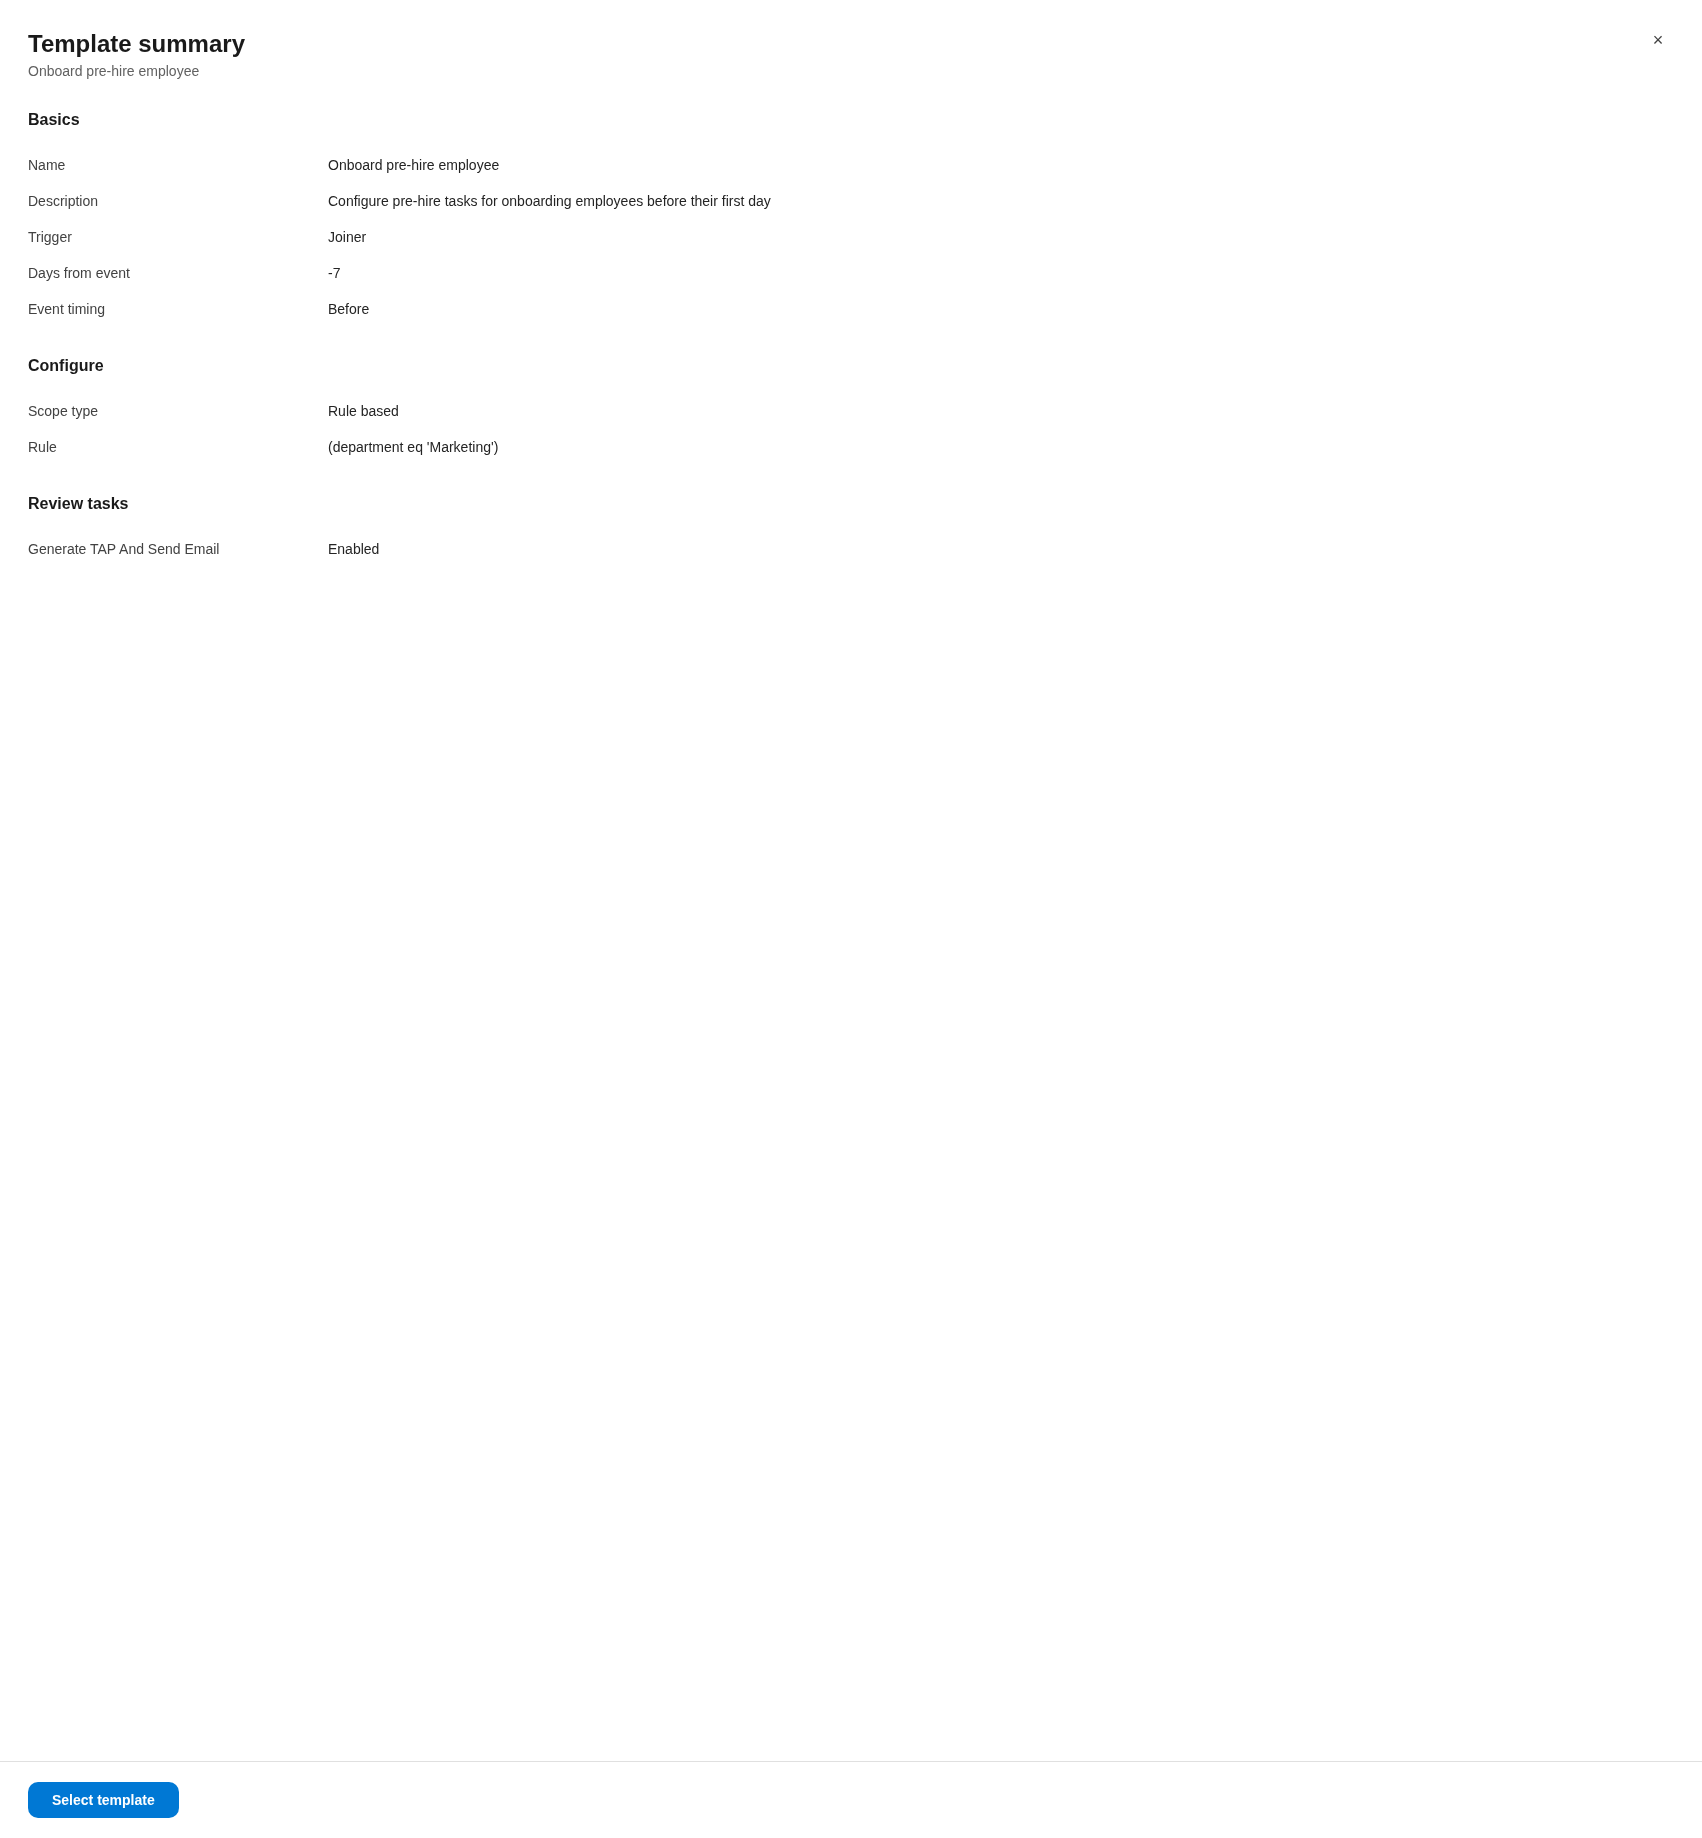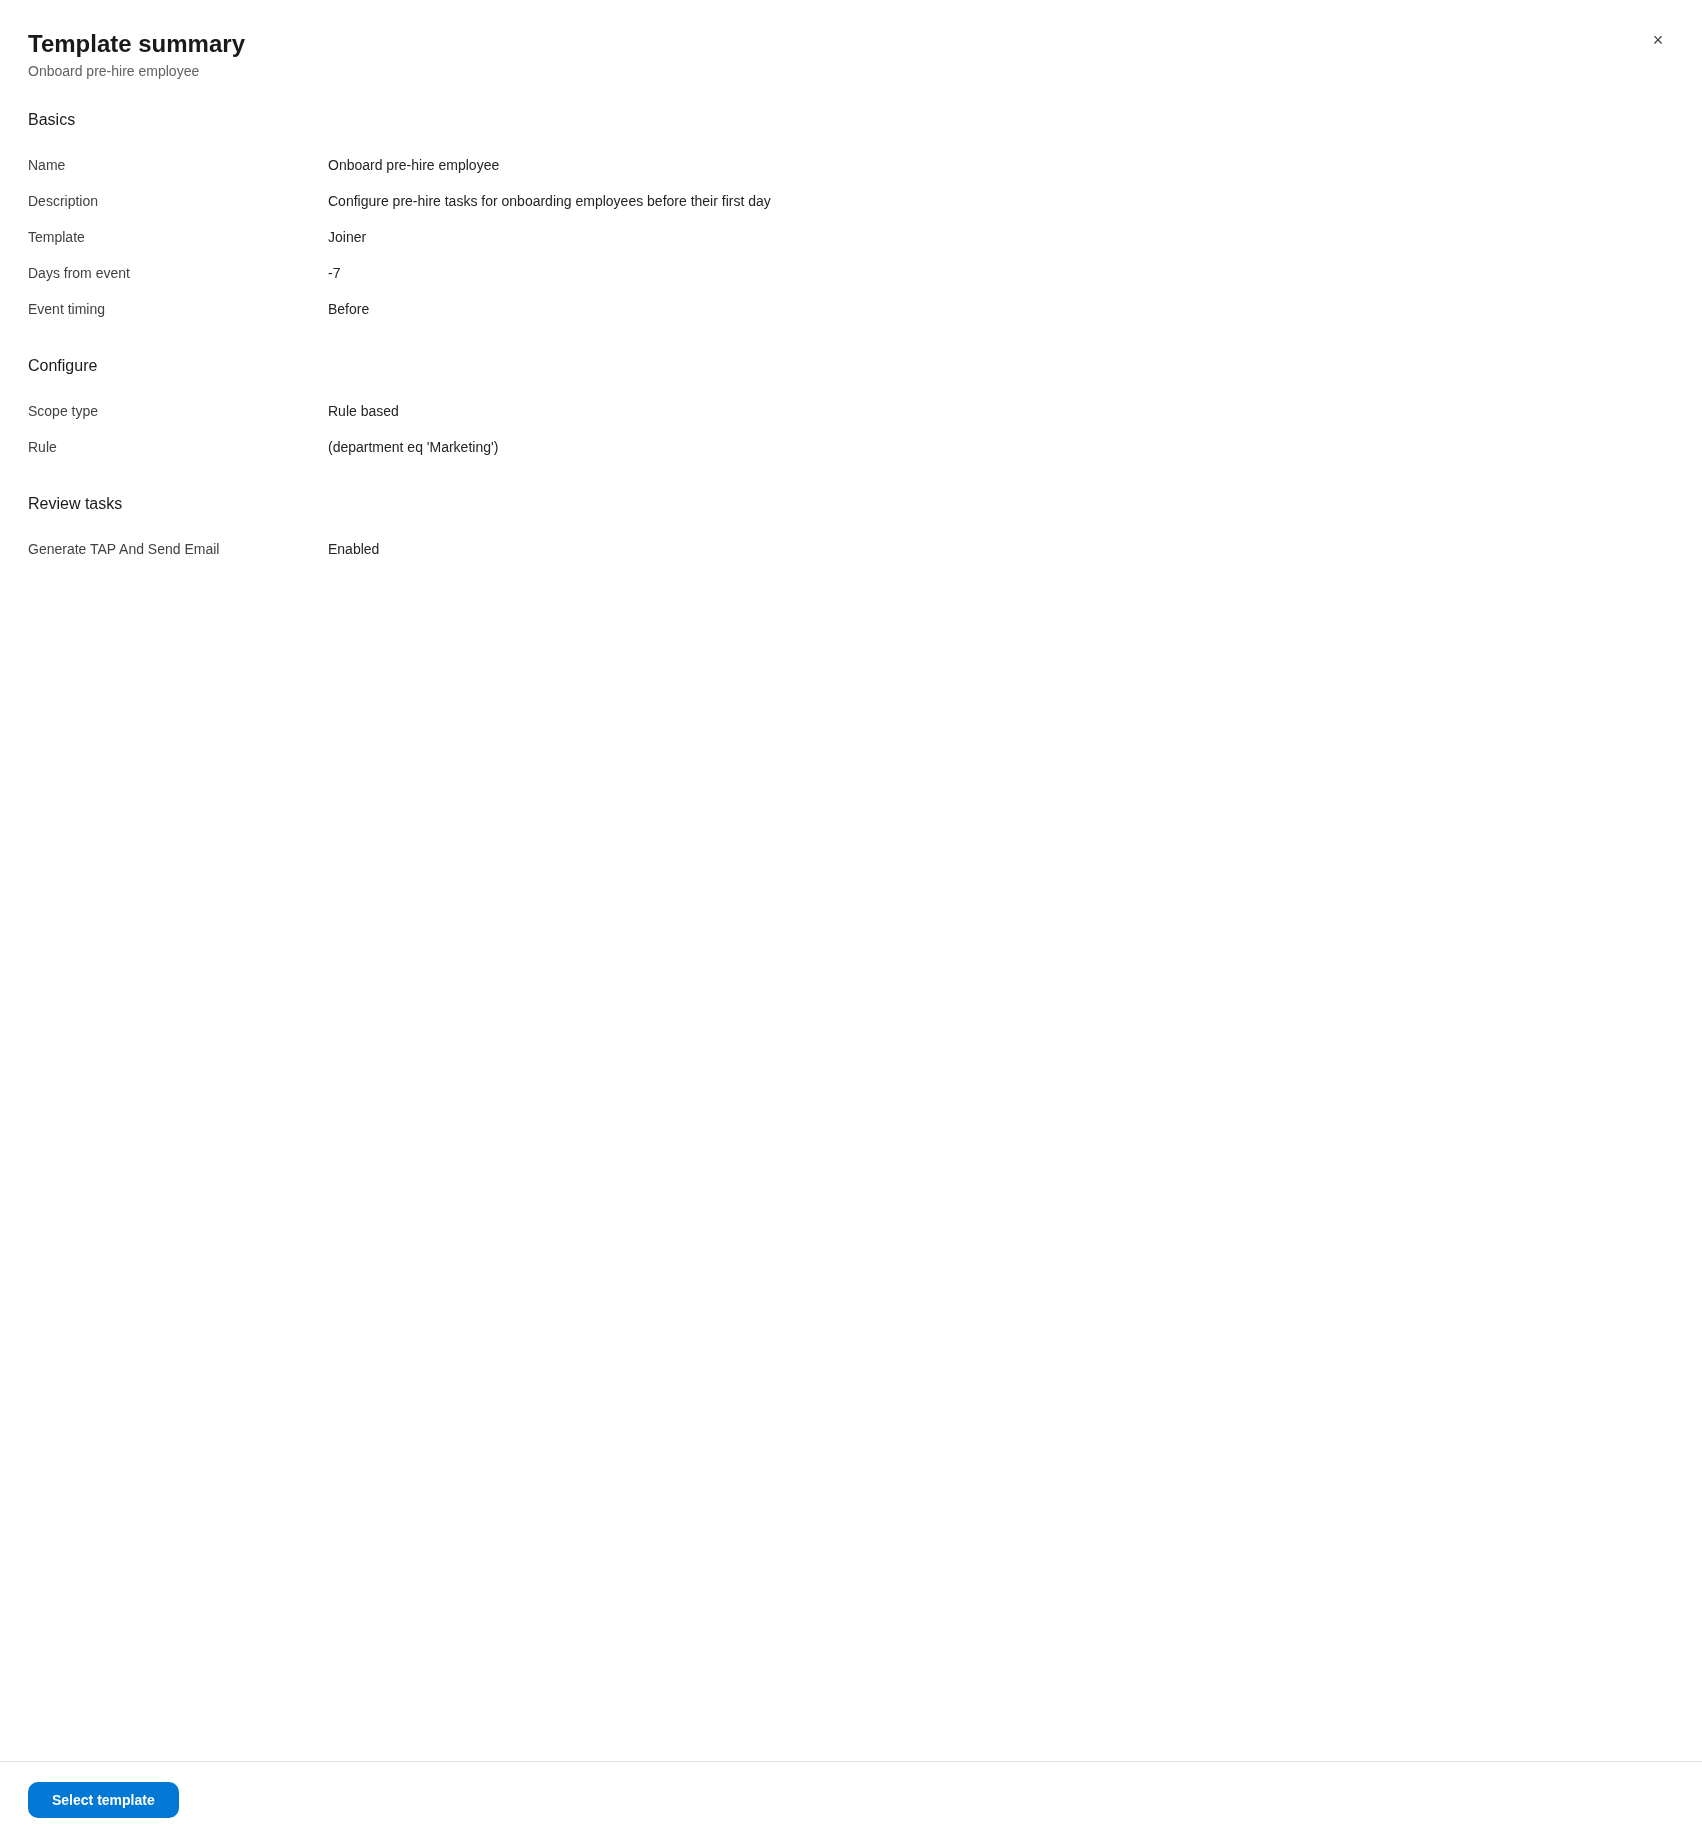--- a/index.html
+++ b/index.html
@@ -65,21 +65,21 @@
       padding: 32px 28px 120px 28px;
       flex: 1;
     }
 
     .section {
       margin-bottom: 32px;
     }
 
     .section-title {
       font-size: 16px;
-      font-weight: 400;
+      font-weight: 700;
       color: #1a1a1a;
       margin-bottom: 16px;
     }
 
     .field-row {
       display: flex;
       align-items: flex-end;
       padding: 8px 0;
       min-height: 36px;
     }
@@ -141,21 +141,21 @@
         <span class="field-label">Name</span>
         <span class="field-value">Onboard pre-hire employee</span>
       </div>
 
       <div class="field-row">
         <span class="field-label">Description</span>
         <span class="field-value">Configure pre-hire tasks for onboarding employees before their first day</span>
       </div>
 
       <div class="field-row">
-        <span class="field-label">Template</span>
+        <span class="field-label">Trigger</span>
         <span class="field-value">Joiner</span>
       </div>
 
 
       <div class="field-row">
         <span class="field-label">Days from event</span>
         <span class="field-value">-7</span>
       </div>
 
       <div class="field-row">

